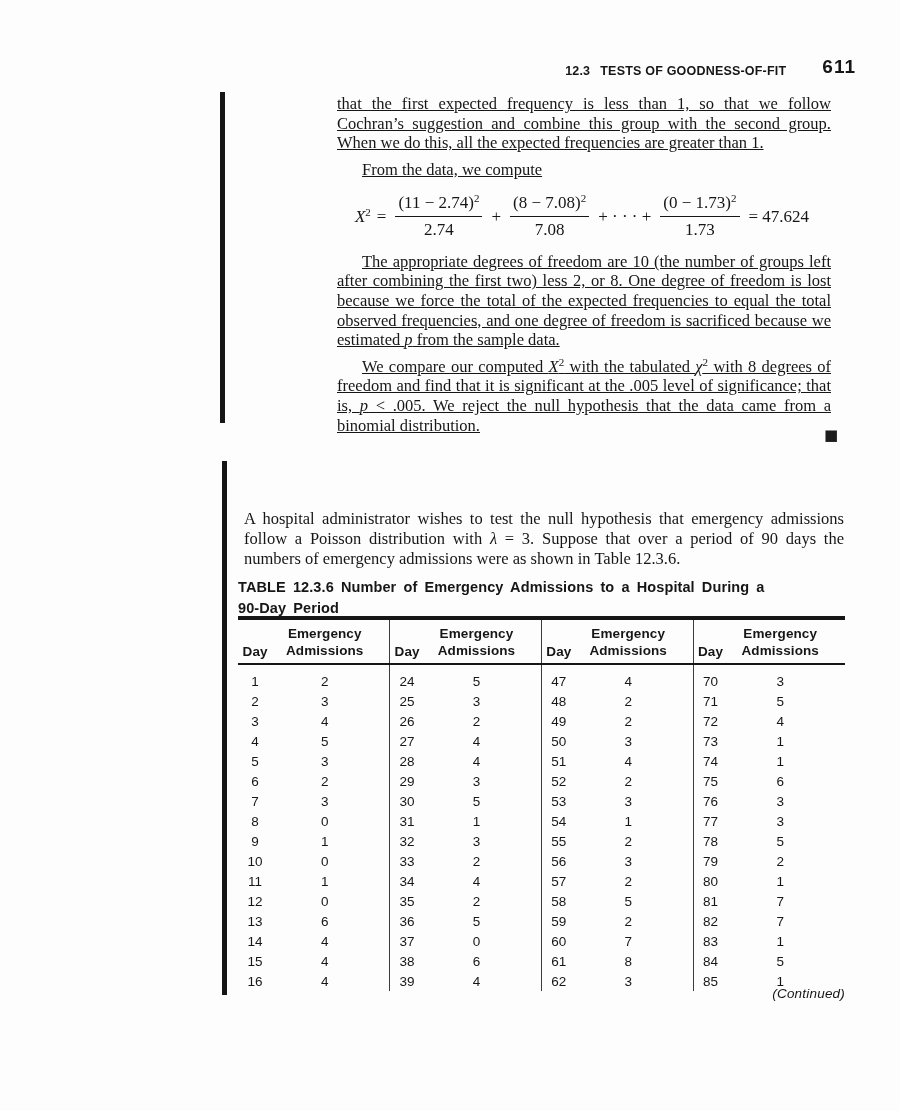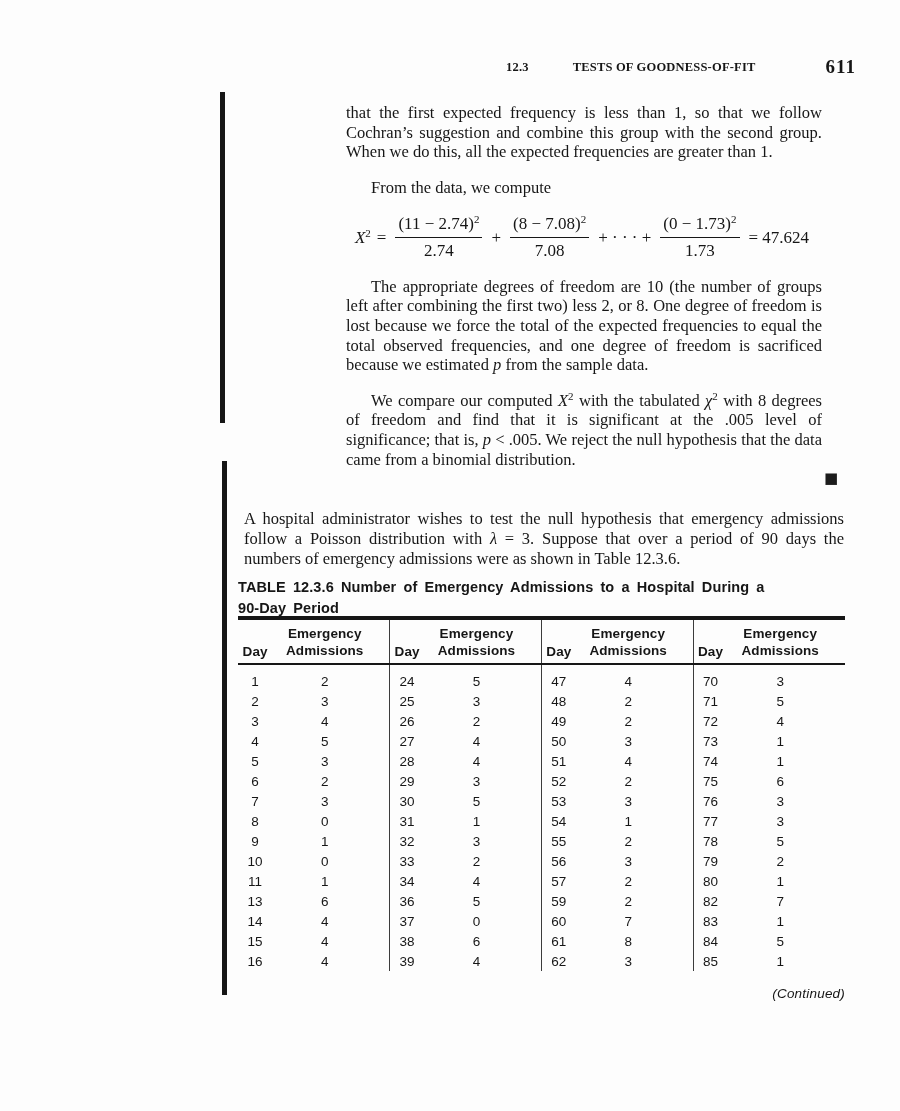--- a/index.html
+++ b/index.html
@@ -2,36 +2,36 @@
 <html><head>
 <meta charset="utf-8">
 <style>
   html,body{margin:0;padding:0;background:#ffffff;}
   .page{
     position:relative;width:900px;height:1111px;background:#fdfdfd;
     color:#161616;font-family:"Liberation Serif",serif;overflow:hidden;
   }
   
   .running-head{
-    position:absolute;top:56px;right:44px;display:flex;align-items:center;
-    font-family:Liberation Serif, serif;font-weight:bold;gap:34px;
+    position:absolute;top:56px;right:44px;display:flex;align-items:flex-end;
+    font-family:Liberation Sans, sans-serif;font-weight:bold;
   }
   .rh-num{font-size:12.5px;margin-right:10px;letter-spacing:.2px;}
   .rh-title{font-size:12.5px;letter-spacing:.2px;}
   .rh-page{font-size:19px;margin-left:36px;letter-spacing:1px;}
   
   .bar{position:absolute;width:5px;background:#161616;}
   #bar1{left:220px;top:92px;height:331px;}
   #bar2{left:222px;top:461px;height:534px;}
   
   .block1{
     position:absolute;left:330px;top:87px;width:508px;
     font-size:16.5px;line-height:19.6px;text-align:justify;
   }
-  .block1 p{margin:16px;}
+  .block1 p{margin:7px;text-decoration:underline;}
   .indent{text-indent:25px;}
   .lead-in{text-align:left;margin-top:2px;}
   .it{font-style:italic;}
   .sup{font-size:11px;vertical-align:6px;line-height:0;}
   
   .formula{
     display:flex;justify-content:center;align-items:center;
     margin:13px 0 12px;font-size:17px;line-height:1.25;text-align:left;
   }
   .frac{display:inline-flex;flex-direction:column;align-items:center;margin:0 5px;}
@@ -269,20 +269,30 @@
             <td class="day-c">11</td>
             <td class="adm-c sep">1</td>
             <td class="day-c">34</td>
             <td class="adm-c sep">4</td>
             <td class="day-c">57</td>
             <td class="adm-c sep">2</td>
             <td class="day-c">80</td>
             <td class="adm-c">1</td>
           </tr>
           <tr>
+            <td class="day-c">12</td>
+            <td class="adm-c sep">0</td>
+            <td class="day-c">35</td>
+            <td class="adm-c sep">2</td>
+            <td class="day-c">58</td>
+            <td class="adm-c sep">5</td>
+            <td class="day-c">81</td>
+            <td class="adm-c">7</td>
+          </tr>
+          <tr>
             <td class="day-c">13</td>
             <td class="adm-c sep">6</td>
             <td class="day-c">36</td>
             <td class="adm-c sep">5</td>
             <td class="day-c">59</td>
             <td class="adm-c sep">2</td>
             <td class="day-c">82</td>
             <td class="adm-c">7</td>
           </tr>
           <tr>

